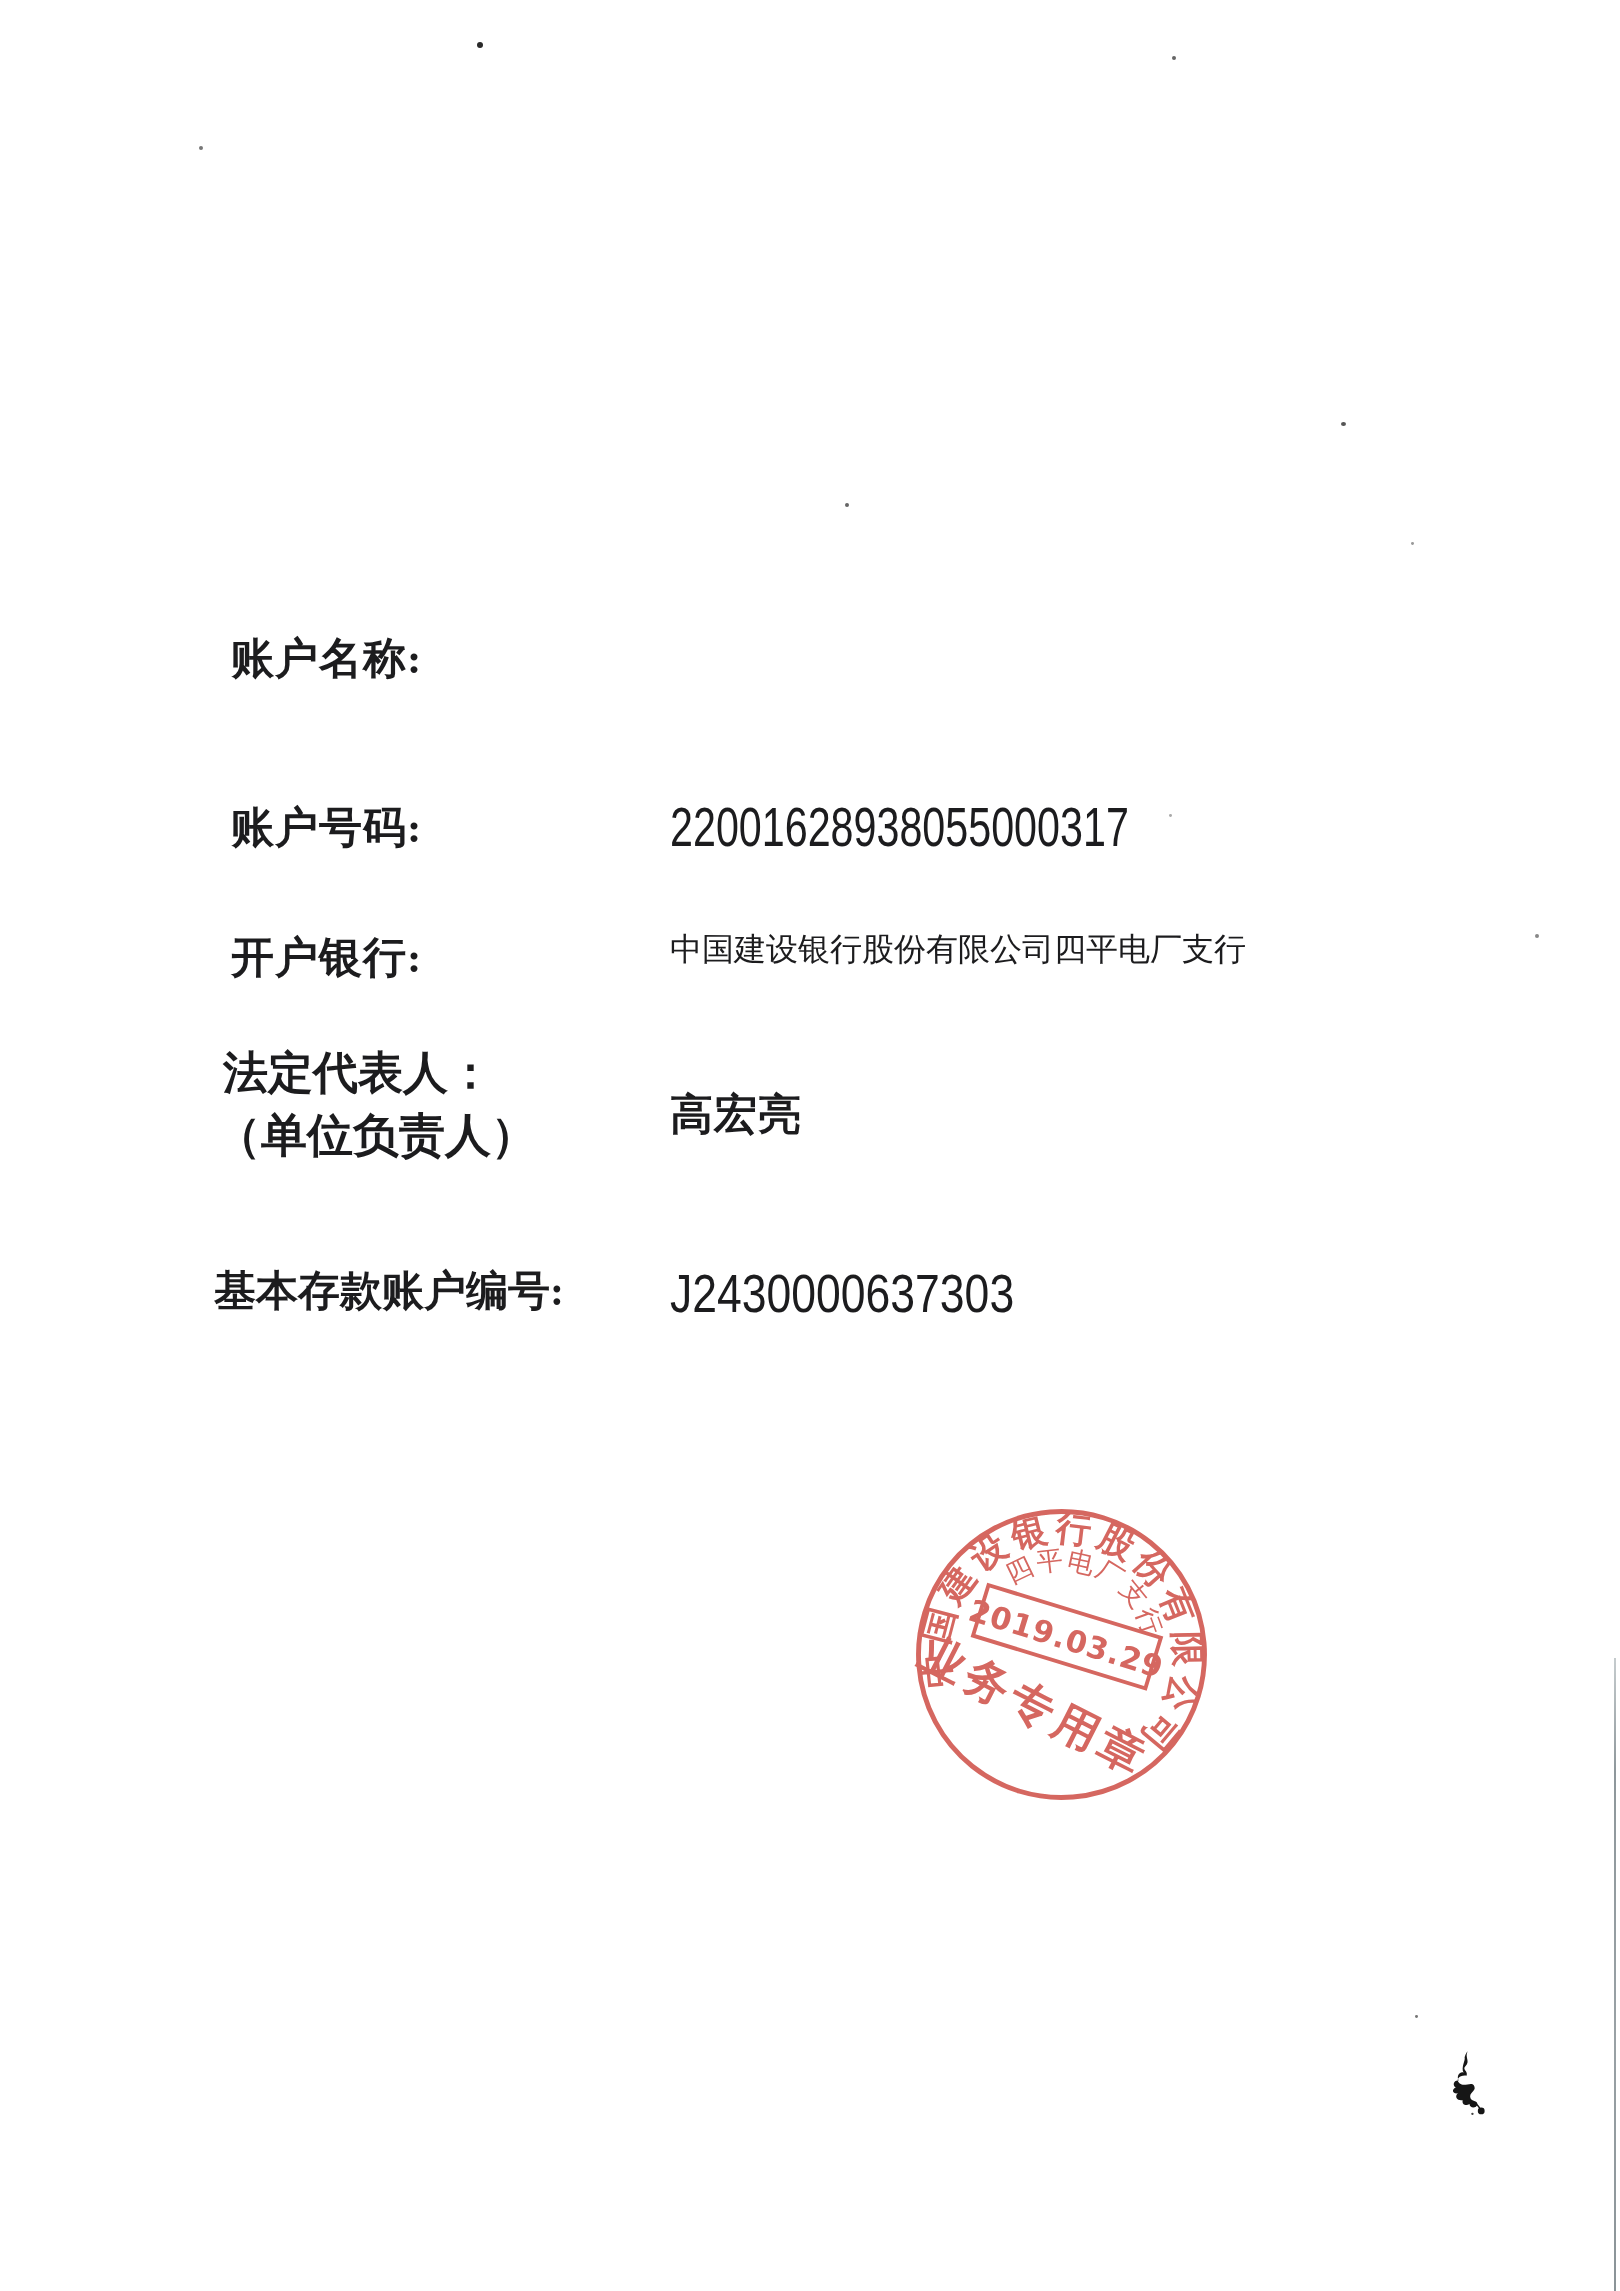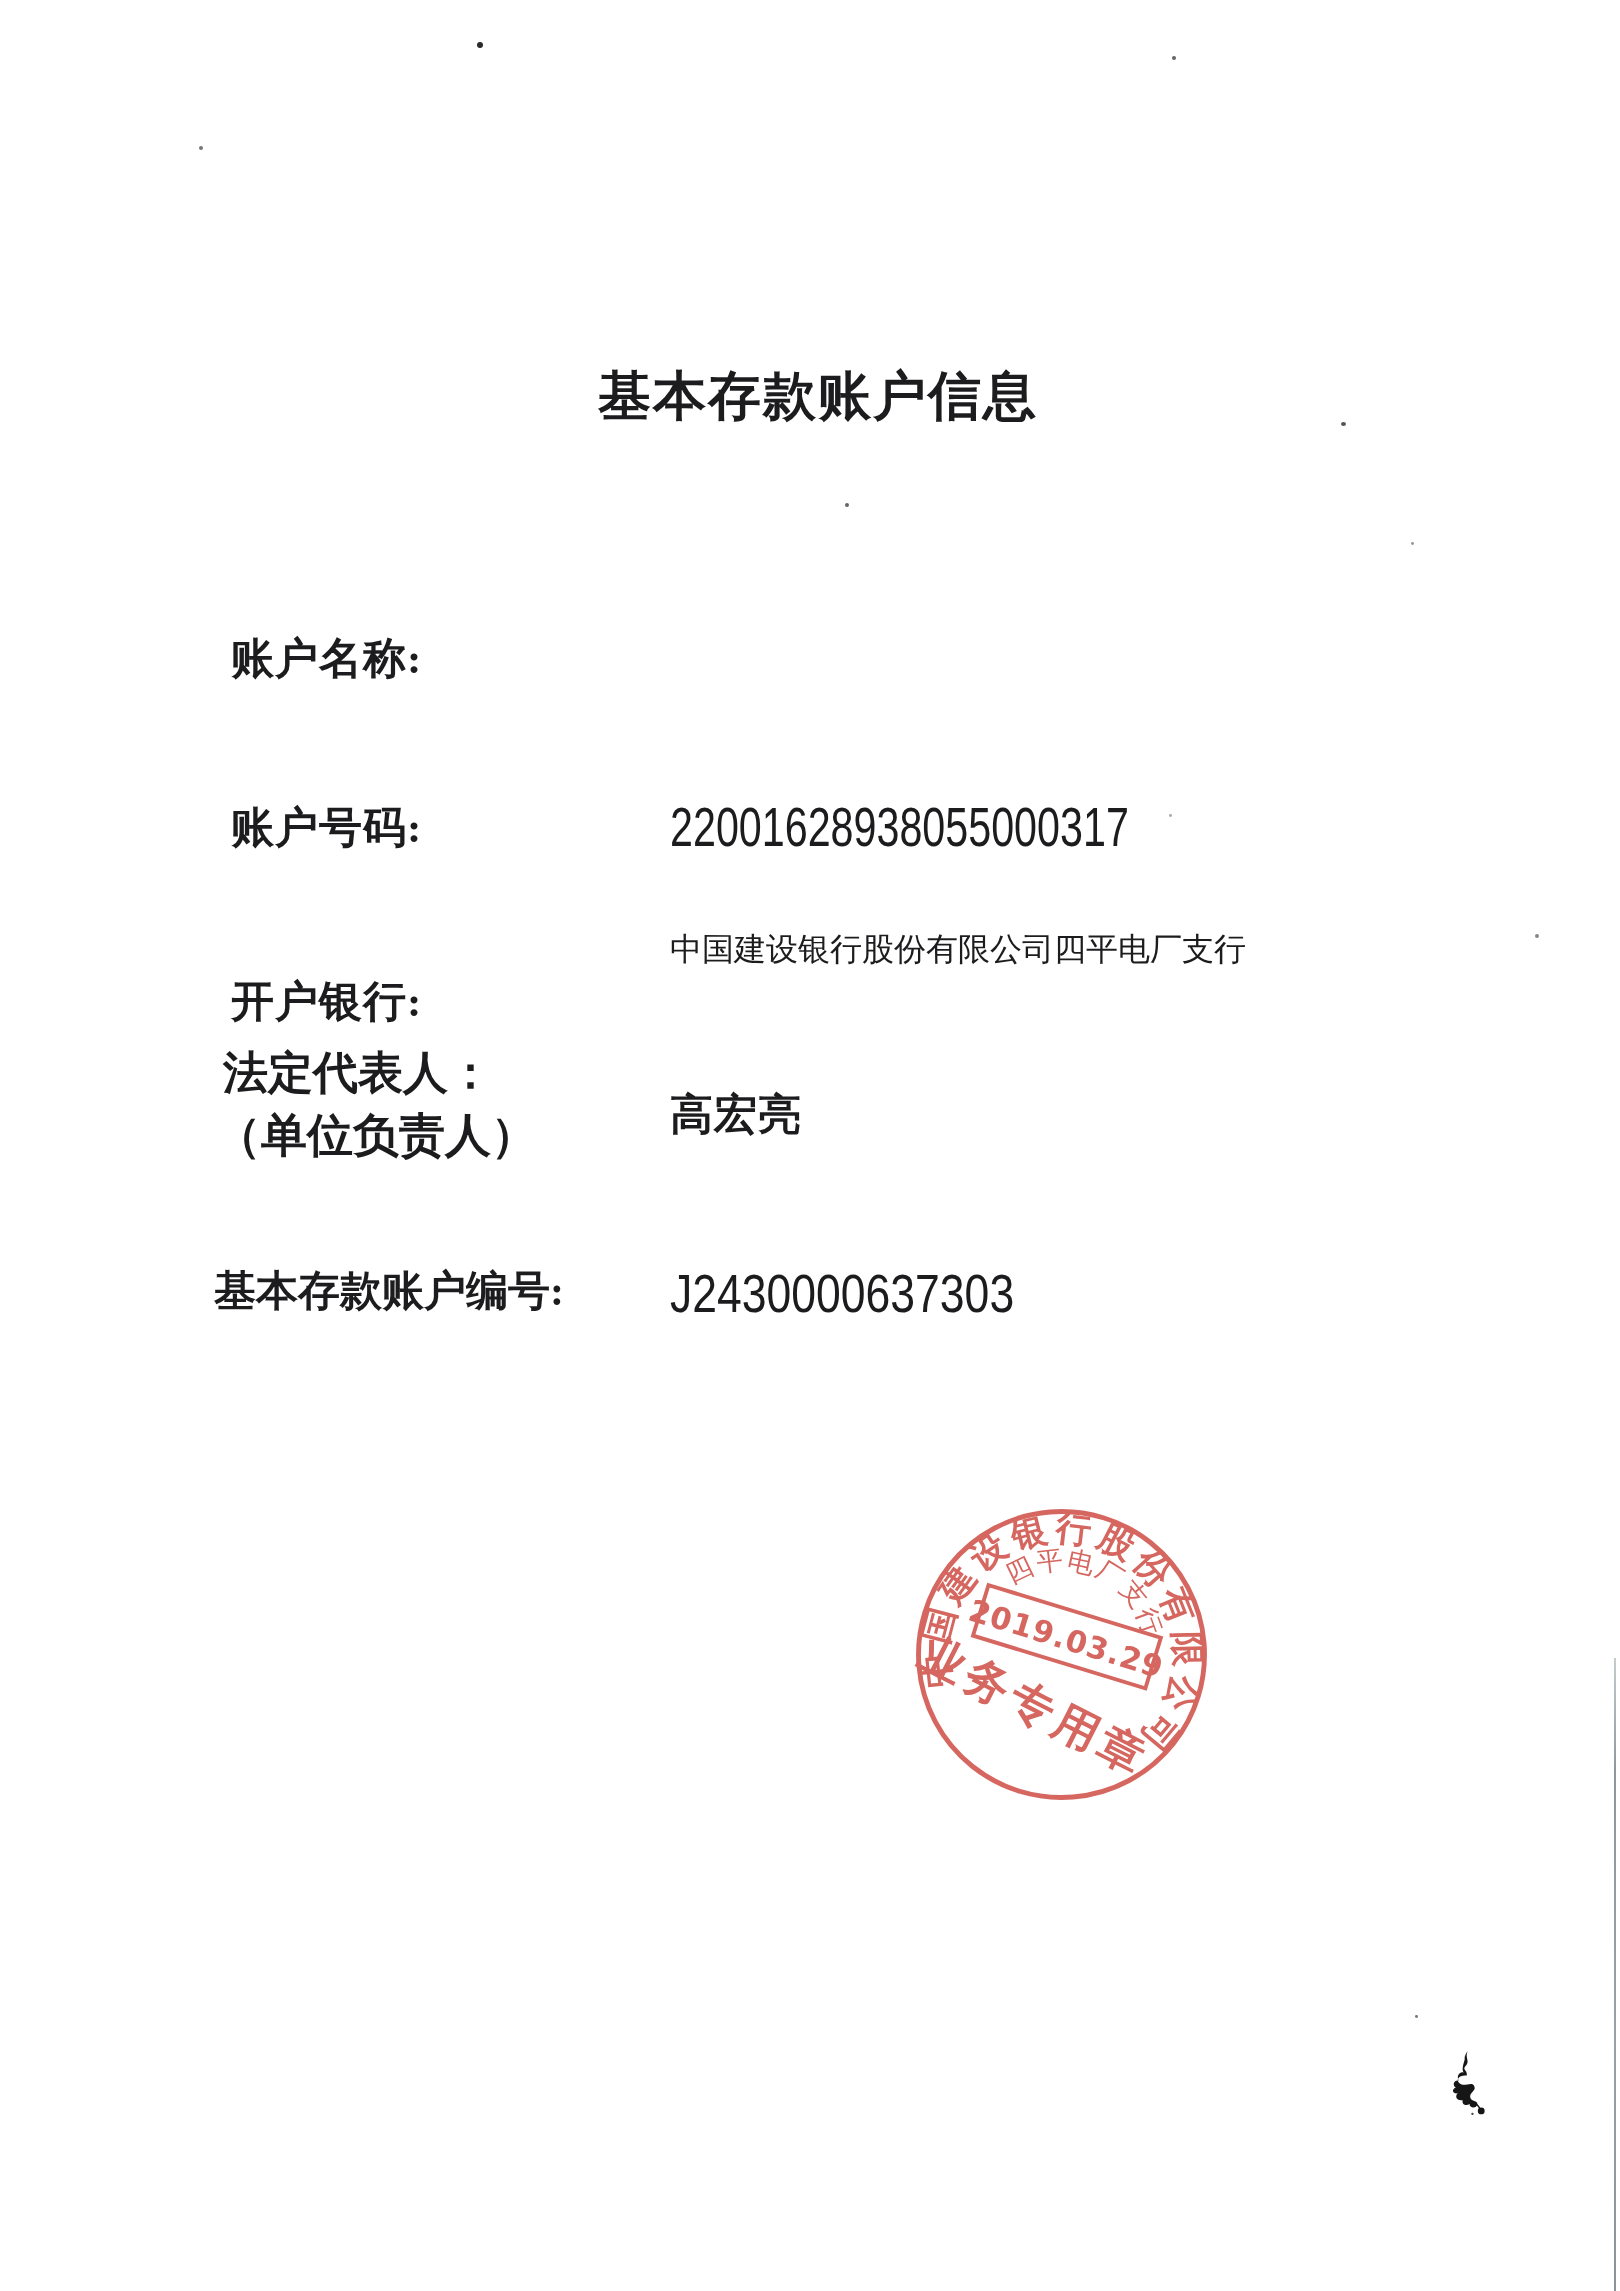--- a/index.html
+++ b/index.html
@@ -18,21 +18,21 @@
   }
   .val{
     position:absolute;left:670px;font-weight:500;font-size:41px;line-height:1.15;
     letter-spacing:1px;white-space:nowrap;
   }
   .lbl-r1{left:231px;top:637px;}
   .val-r1{top:629px;}
   .lbl-r2{left:231px;top:806px;}
   .val-r2{top:796px;font-family:"Liberation Sans",sans-serif;font-size:55px;font-weight:400;
           letter-spacing:0;transform:scaleX(0.75);transform-origin:0 50%;}
-  .lbl-r3{left:231px;top:936px;margin-top:44px;}
+  .lbl-r3{left:231px;top:936px;}
   .val-r3{top:931px;font-size:32px;letter-spacing:0;}
   .lbl-r4a{left:223px;top:1051px;font-size:45px;letter-spacing:0;}
   .lbl-r4b{left:196px;top:1113px;font-size:46px;letter-spacing:0;margin-left:19px;}
   .val-r4{top:1090px;font-size:43px;font-weight:bold;}
   .lbl-r5{left:214px;top:1270px;font-size:42px;letter-spacing:0;}
   .val-r5{top:1264px;font-family:"Liberation Sans",sans-serif;font-size:53px;font-weight:400;
           letter-spacing:0;transform:scaleX(0.84);transform-origin:0 50%;}
   .date-line{
     position:absolute;left:933px;top:1733px;display:flex;align-items:baseline;gap:29px;
     font-size:41px;white-space:nowrap;
@@ -47,21 +47,20 @@
     position:absolute;left:1614px;top:1658px;width:2px;height:633px;
     background:linear-gradient(180deg,#c6ccce 0%,#8e979b 18%,#99a1a5 60%,#8a9397 100%);
   }
   .blot{position:absolute;left:1448px;top:2049px;}
 </style>
 </head>
 <body>
 
 <div class="page">
 
-  <h1 class="doc-title">基本存款账户信息</h1>
 
   <span class="lbl lbl-r1">账户名称:</span>
 
   <span class="lbl lbl-r2">账户号码:</span>
   <span class="val val-r2">22001628938055000317</span>
 
   <span class="lbl lbl-r3">开户银行:</span>
   <span class="val val-r3">中国建设银行股份有限公司四平电厂支行</span>
 
   <span class="lbl lbl-r4a">法定代表人：</span>

